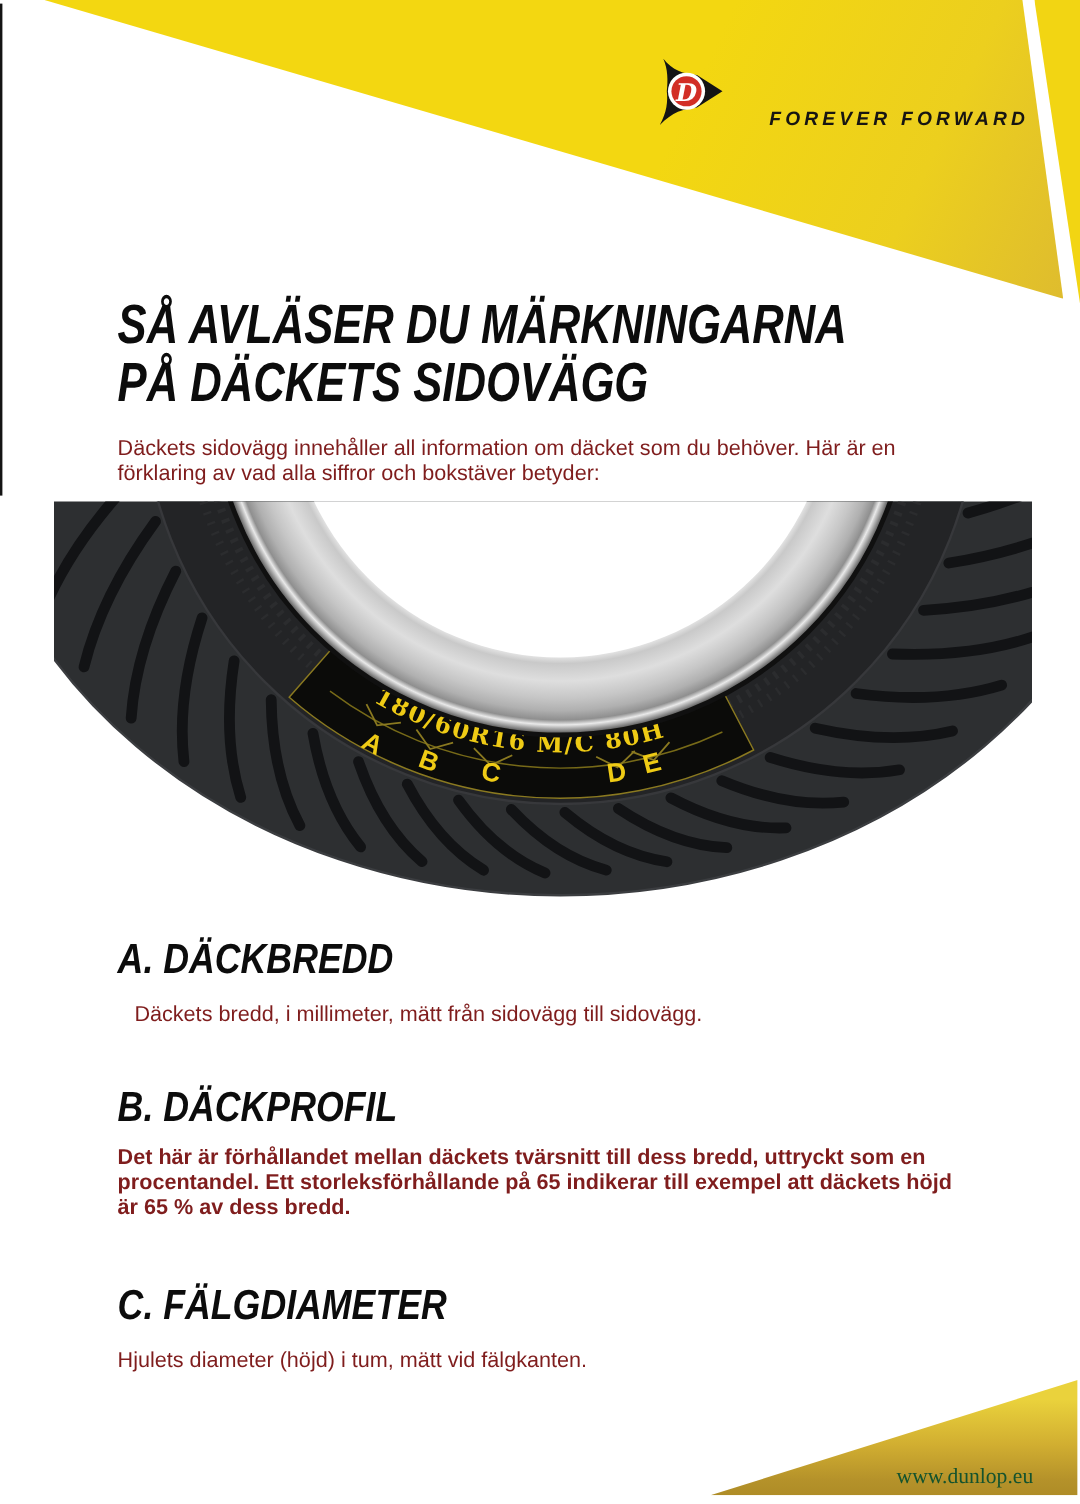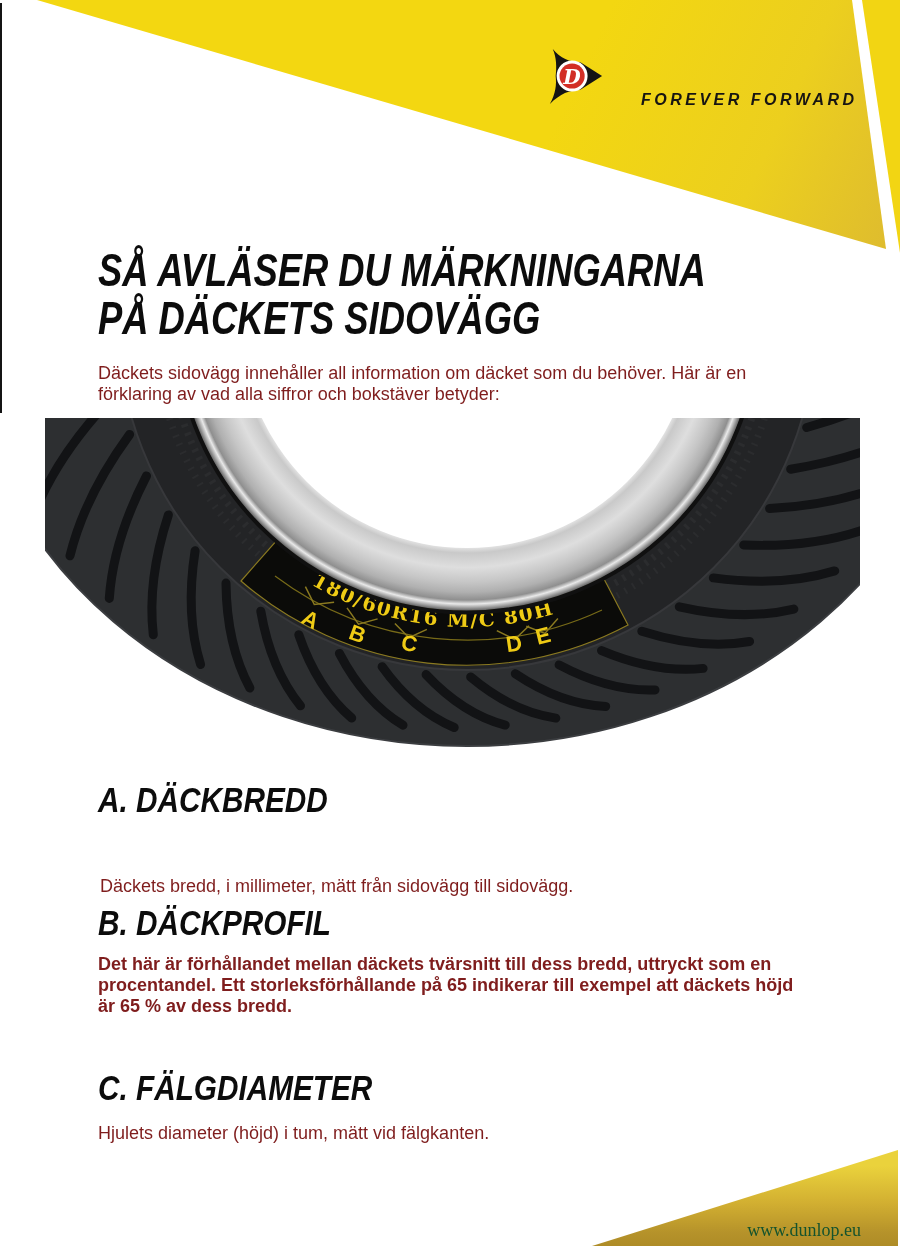--- a/index.html
+++ b/index.html
@@ -26,21 +26,21 @@
   #edge-line{left:0;top:3px;width:2px;height:410px;background:#141414;}
 
   
   #title{left:98px;top:246px;color:#0c0c0c;font-weight:bold;font-style:italic;
     font-size:46px;line-height:48px;transform:scaleX(0.79);transform-origin:left top;white-space:nowrap;}
   .body-text{color:#7f1d1d;font-size:18px;line-height:21px;}
   #intro-body{left:98px;top:363px;width:672px;}
   .sec-head{color:#0c0c0c;font-weight:bold;font-style:italic;font-size:35px;line-height:38px;
     transform:scaleX(0.85);transform-origin:left top;white-space:nowrap;}
   #sec-a-head{left:98px;top:781px;}
-  #sec-a-body{left:100px;top:835px;width:680px;margin-top:41px;}
+  #sec-a-body{left:112px;top:835px;width:680px;}
   #sec-b-head{left:98px;top:904px;}
   #sec-b-body{left:98px;top:954px;width:710px;font-weight:bold;}
   #sec-c-head{left:98px;top:1069px;}
   #sec-c-body{left:98px;top:1123px;width:680px;}
 
   
   #tire-box{left:45px;top:418px;width:815px;height:330px;}
   #tire-svg{display:block;}
   .mark-text{font-family:"DejaVu Serif",serif;font-weight:bold;font-size:20px;
     letter-spacing:1.5px;fill:#EFCB15;}

